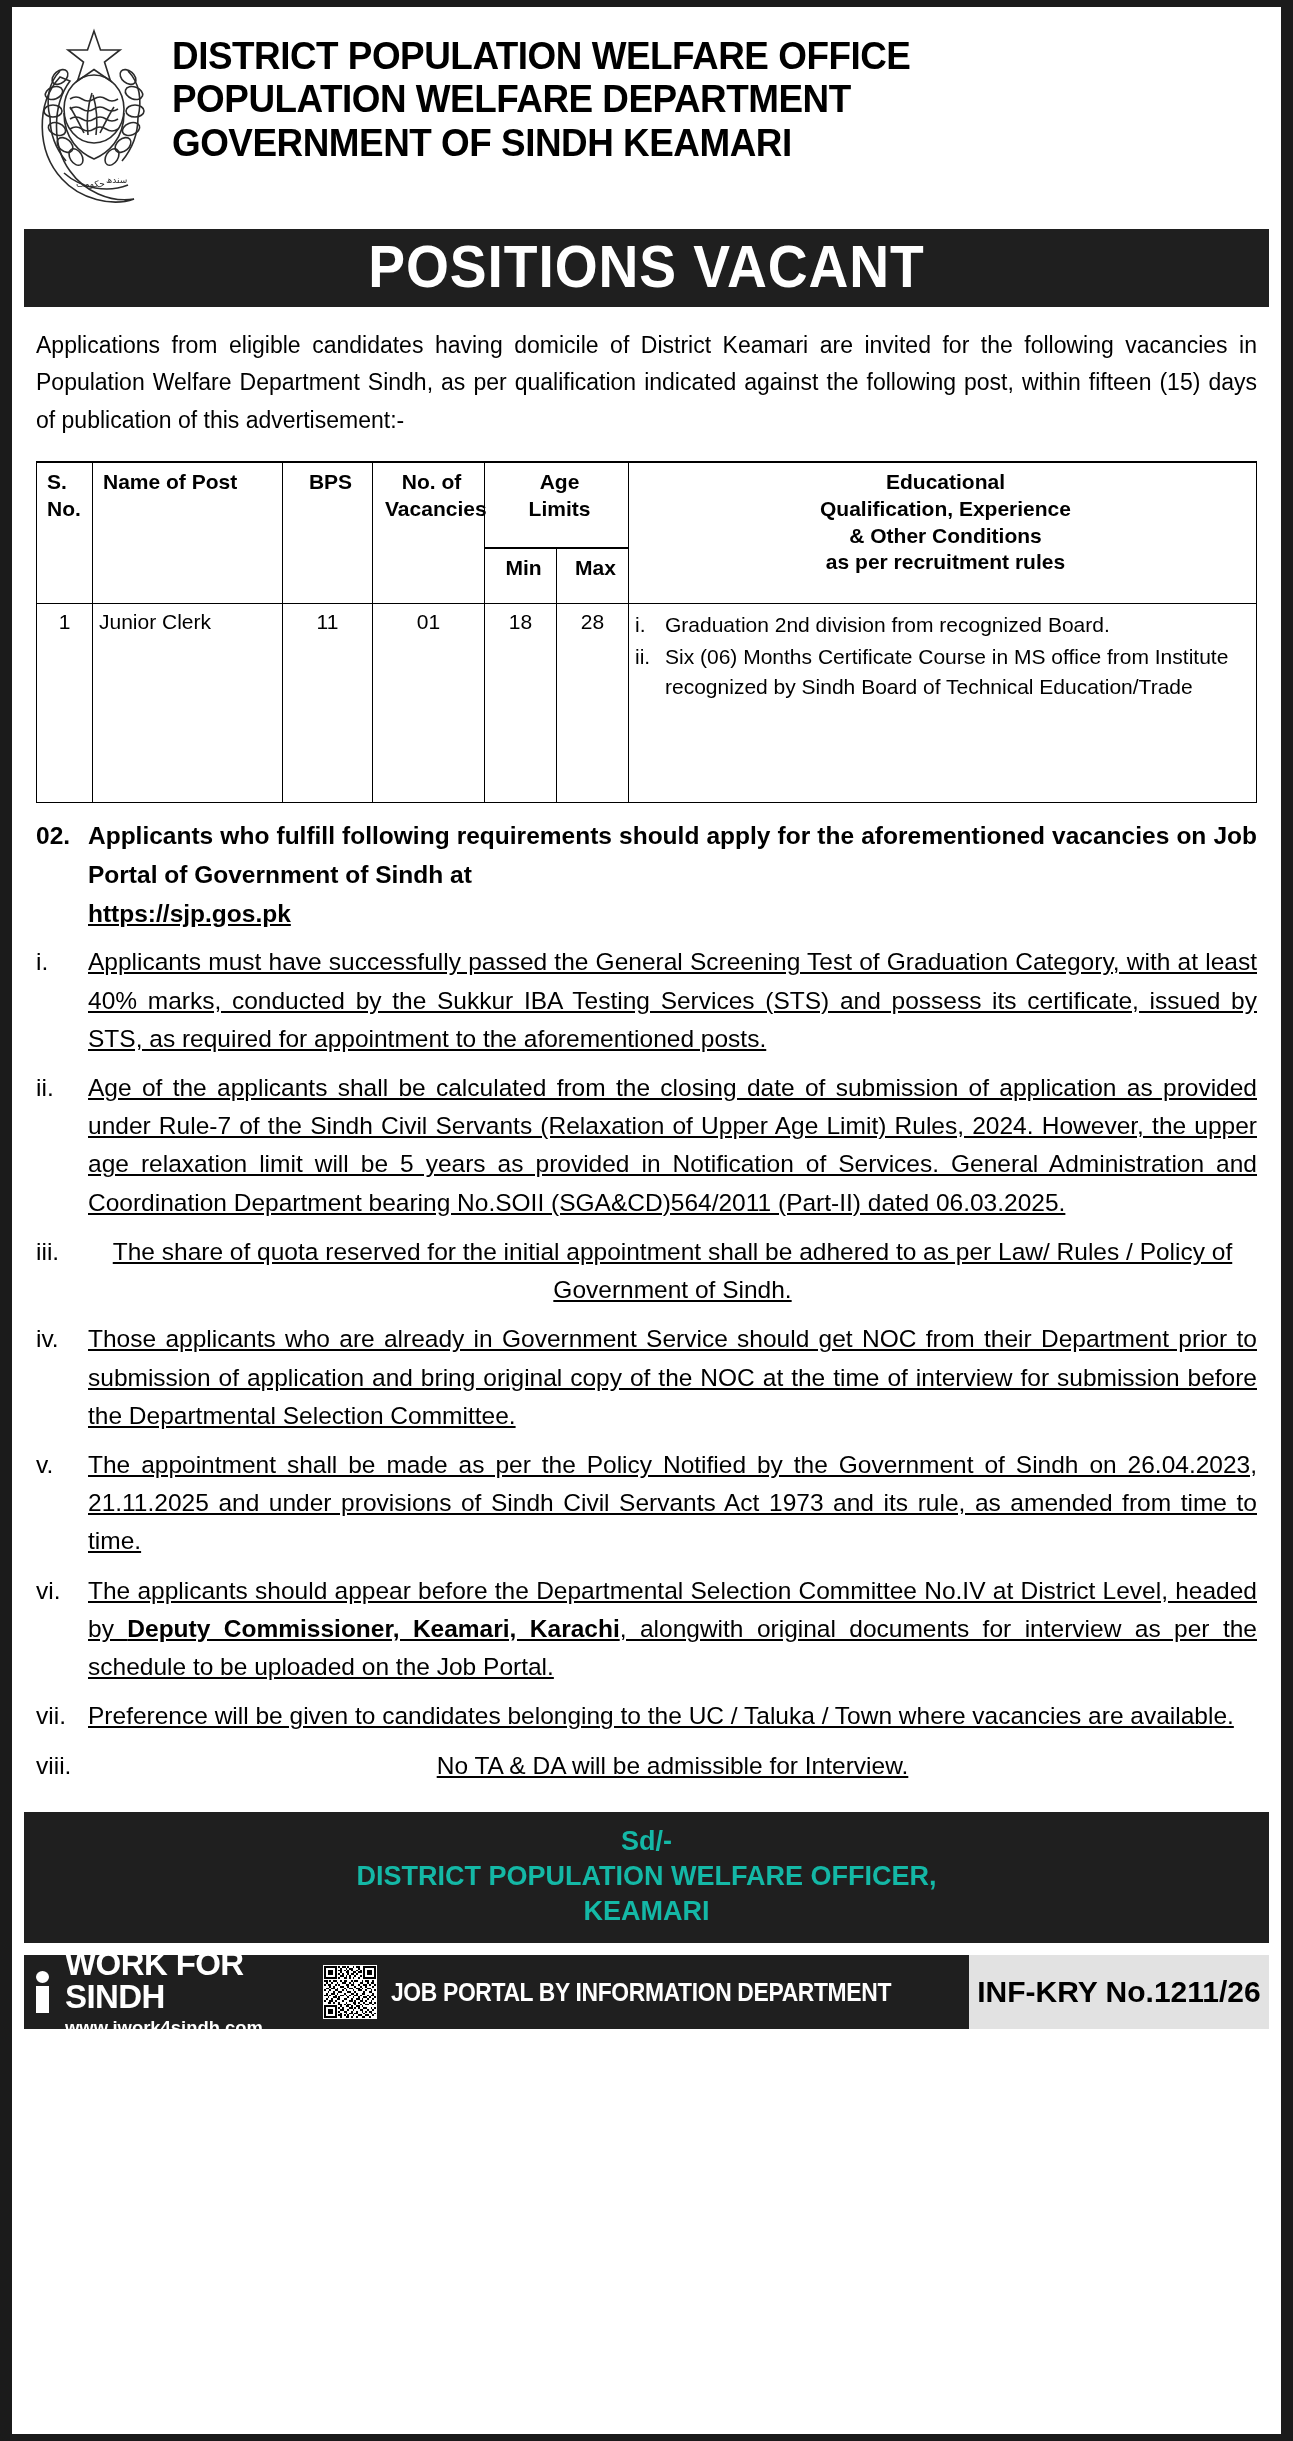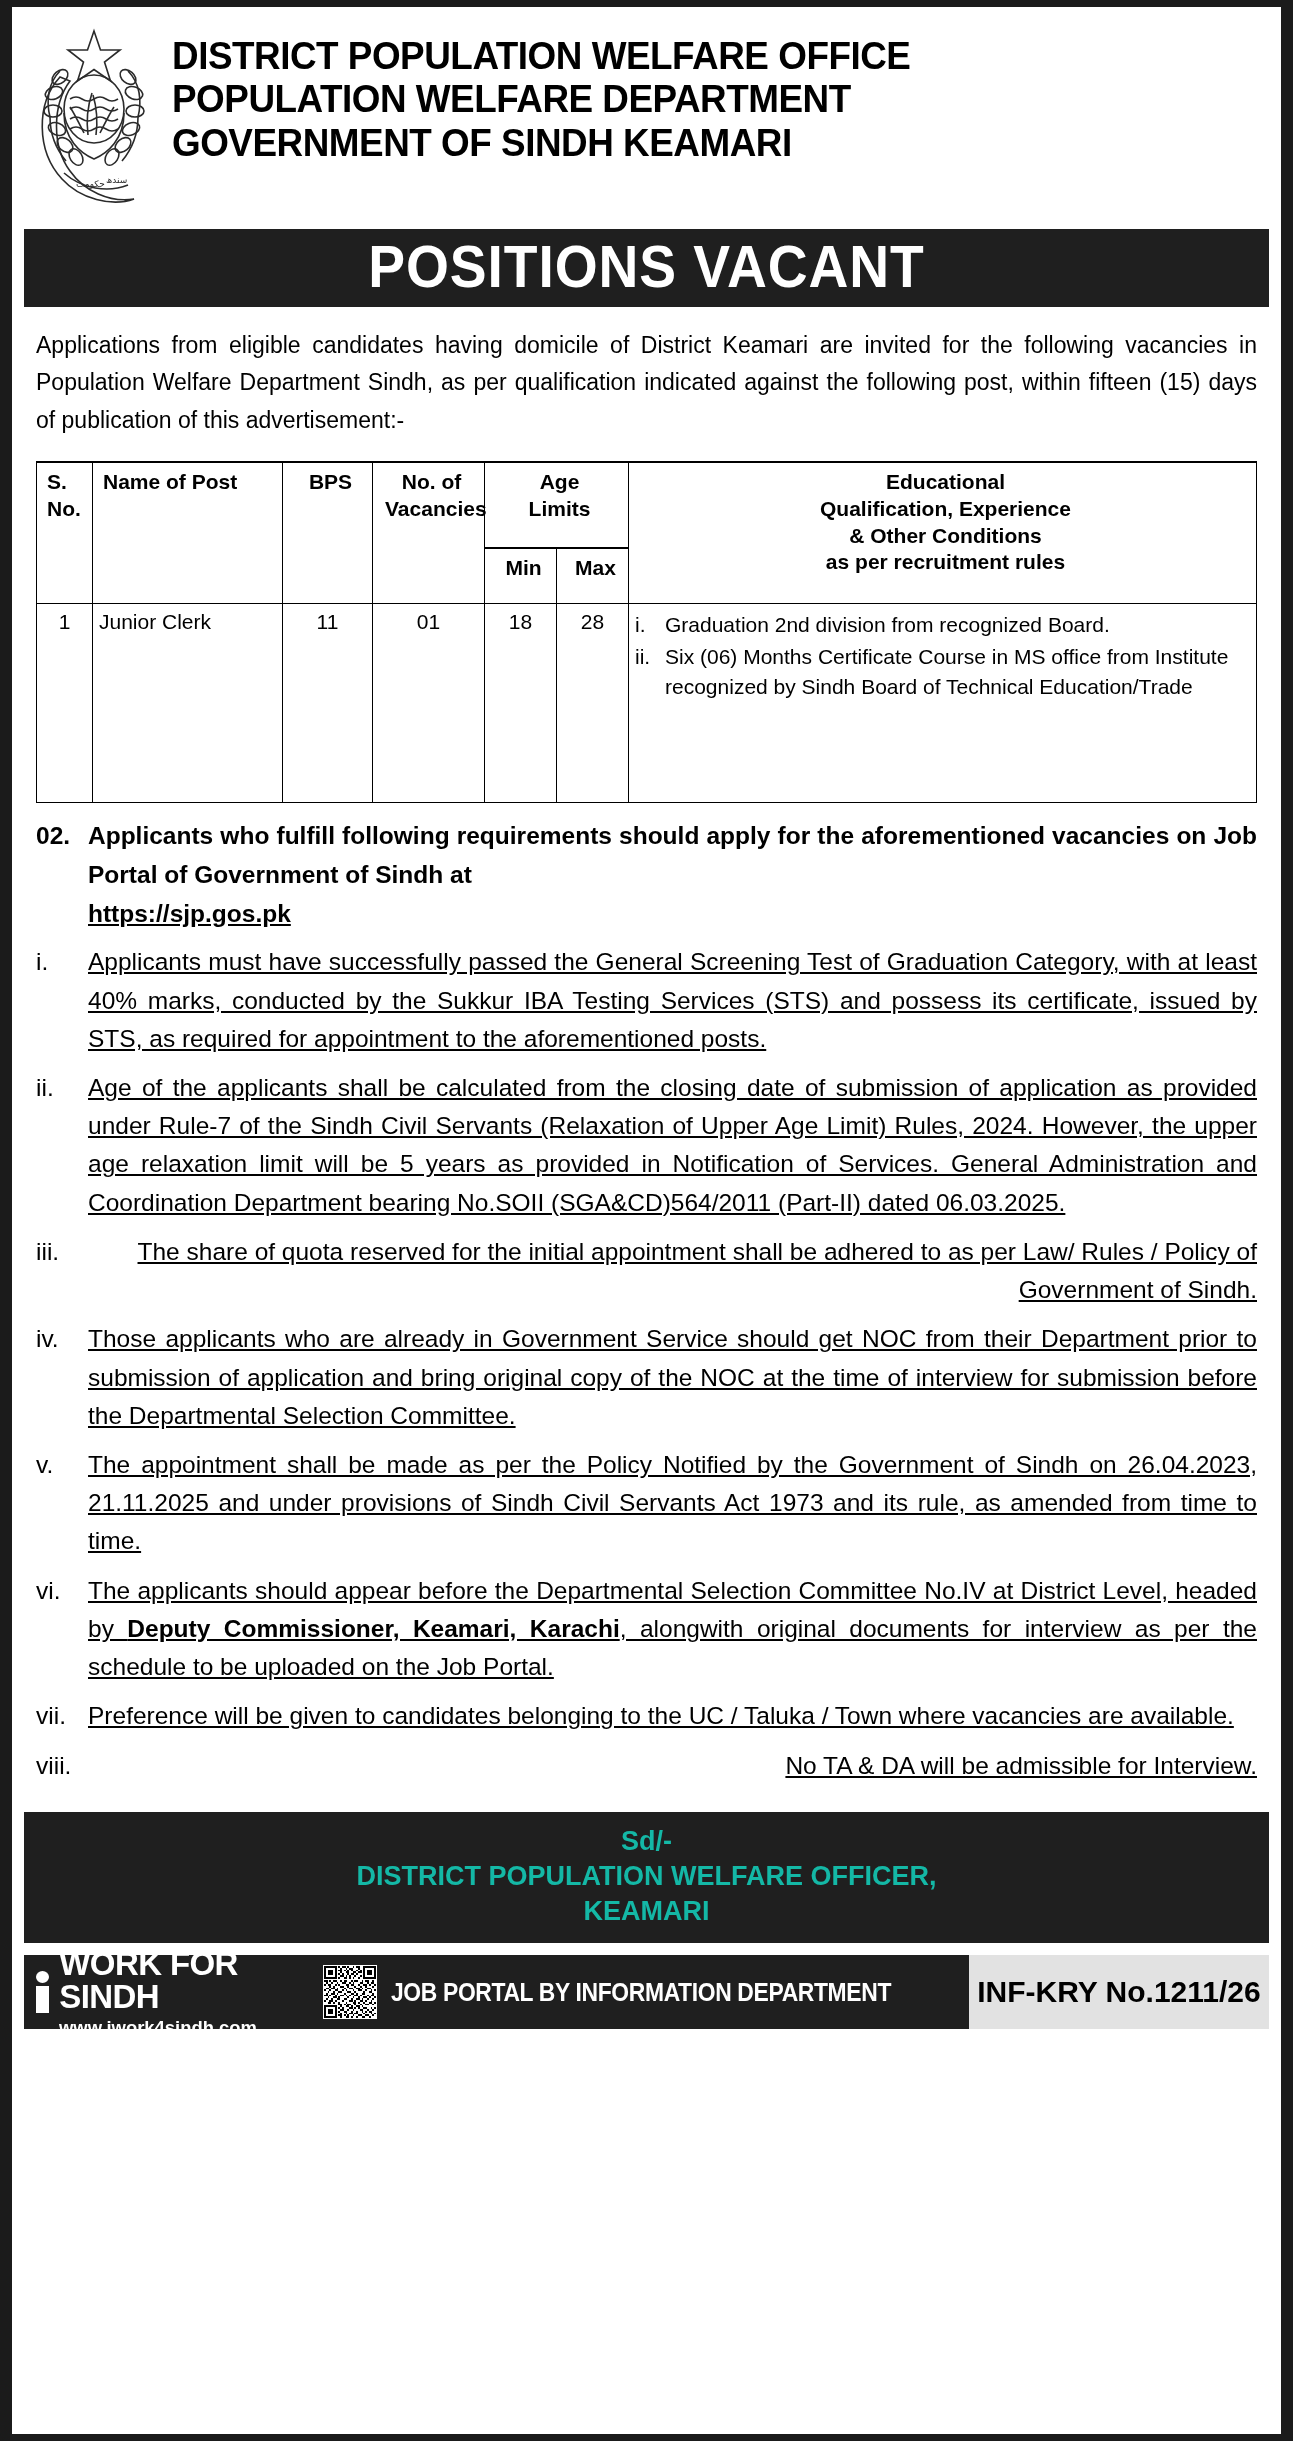--- a/index.html
+++ b/index.html
@@ -185,21 +185,21 @@
   .rlist .ritem .rn {
     flex: 0 0 52px;
     text-align: left;
   }
   .rlist .ritem .rtext {
     flex: 1 1 auto;
     text-align: justify;
     text-justify: inter-word;
     text-decoration: underline;
   }
-  .rlist .ritem.nojust .rtext { text-align: right; }
+  .rlist .ritem.nojust .rtext { text-align: center; }
 
   
   .sigblock {
     background: #1f1f1f;
     color: #14b8a6;
     text-align: center;
     margin: 16px 12px 0 12px;
     padding: 12px 0 14px 0;
   }
   .sigblock .sd {
@@ -225,21 +225,21 @@
     color: #ffffff;
     flex: 1 1 auto;
     display: flex;
     align-items: center;
     padding: 0 10px 0 12px;
     gap: 14px;
   }
   .iwork {
     display: flex;
     align-items: center;
-    gap: 12px;
+    gap: 18px;
   }
   .iwork .ibar {
     width: 13px;
     position: relative;
     height: 42px;
   }
   .iwork .ibar .dot {
     position: absolute;
     top: 0; left: 0;
     width: 13px; height: 12px;

